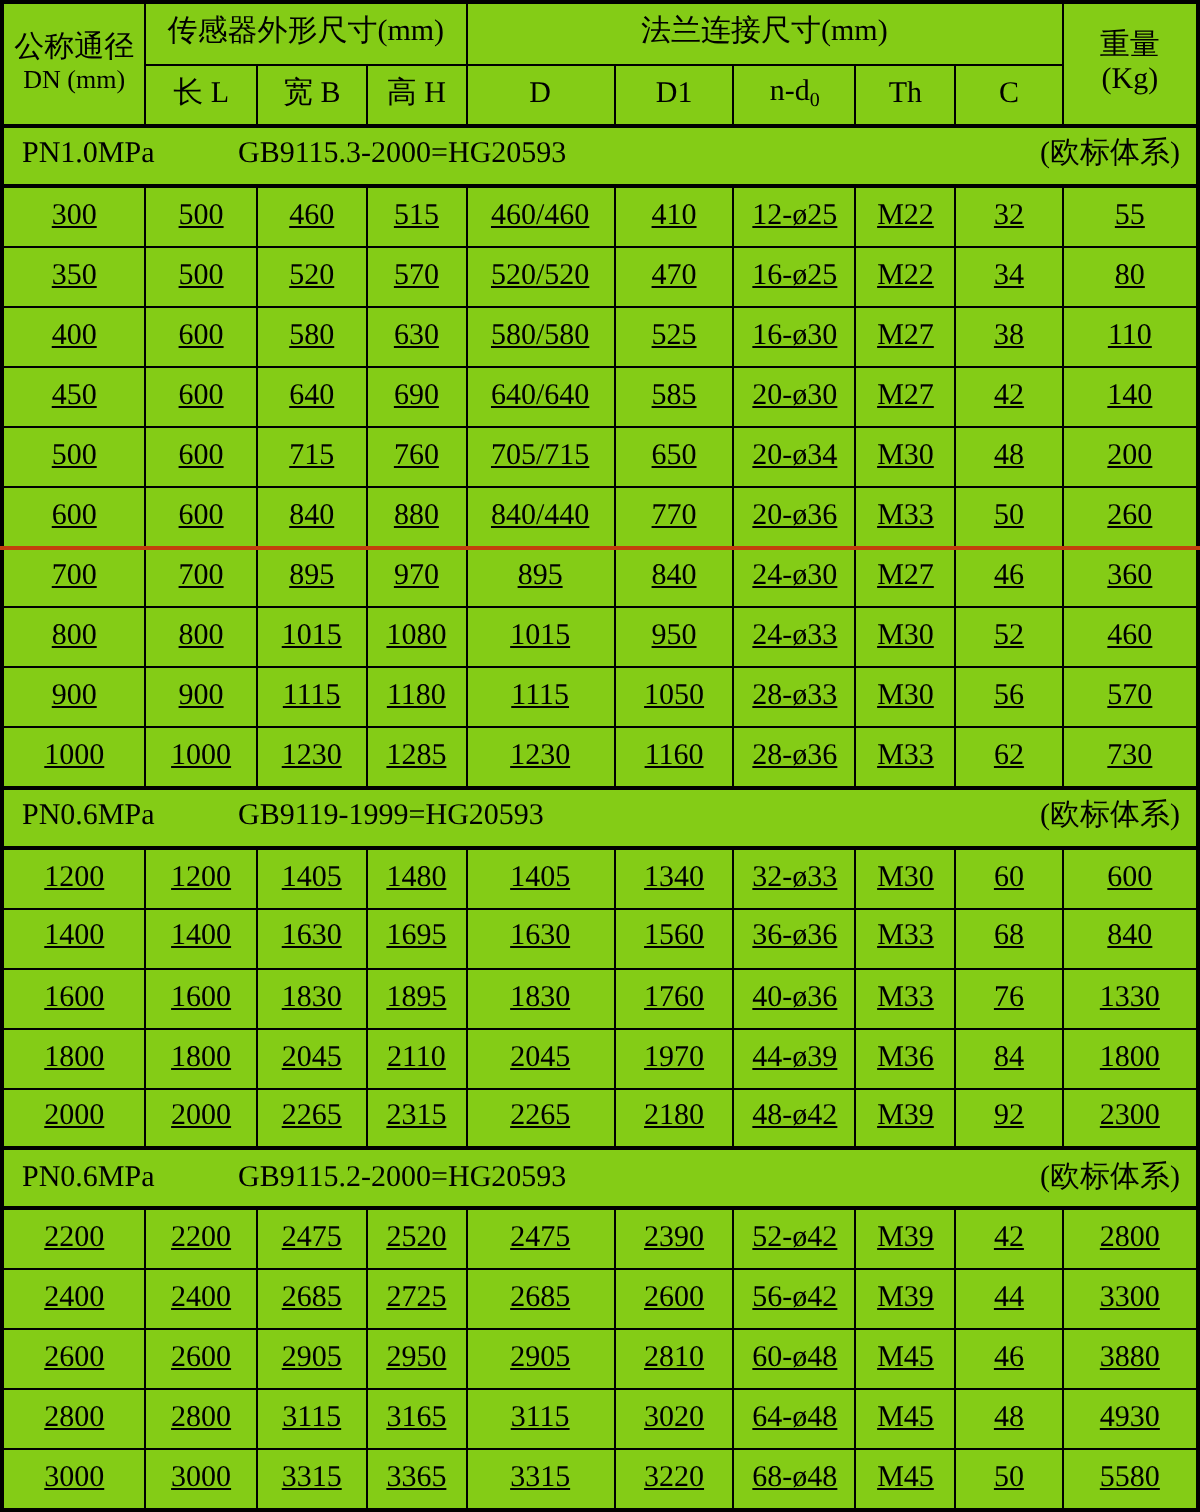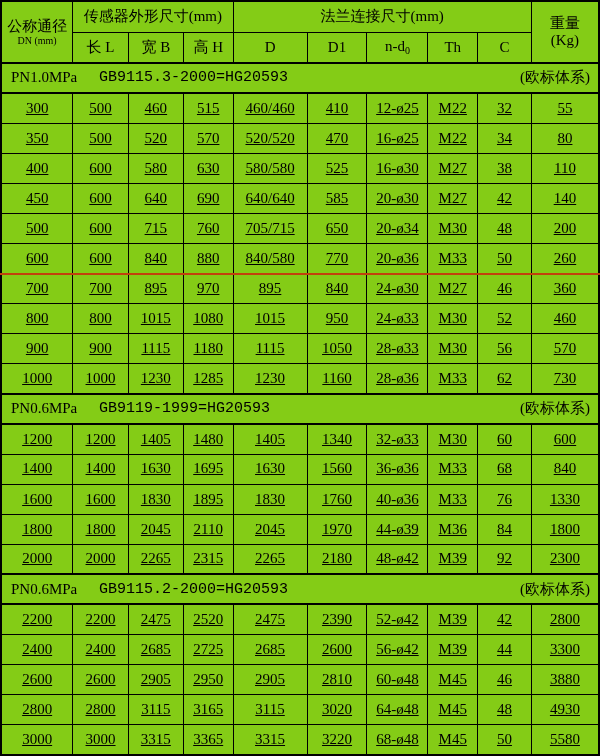--- a/index.html
+++ b/index.html
@@ -30,37 +30,38 @@
     line-height: 1.15;
     overflow: hidden;
     white-space: nowrap;
   }
   
   table.spec-table {
     border: 2px solid #000;
   }
   thead tr { height: 31px; }
   thead th { font-size: 14.5px; }
-  thead .sub-label { font-size: 10px; }
+  thead .sub-label { font-size: 13px; }
   thead tr.group-row th { border-bottom: 1px solid #000; }
   thead { border-bottom: 2px solid #000; }
 
   tr.section-row { height: 30px; }
   tr.section-row td {
     border-top: 2px solid #000;
     border-bottom: 2px solid #000;
     text-align: left;
   }
   .section-inner {
     display: flex;
     align-items: center;
     padding: 0 8px 0 9px;
+    gap: 20px;
   }
   .section-pressure { min-width: 88px; text-align: left; }
-  .section-standard { flex: 1; text-align: left; font-family: Liberation Mono, monospace; }
+  .section-standard { flex: 1; text-align: left; }
   .section-note { text-align: right; }
 
   tbody tr.data-row { height: 30px; text-decoration: underline; }
   tbody tr.group-divider td { border-top: 2px solid #c2410c; }
 
   sub { font-size: 10px; vertical-align: -3px; }
   .two-line { display: block; }
 </style>
 </head>
 <body>
@@ -170,21 +171,21 @@
         <td>20-ø34</td>
         <td>M30</td>
         <td>48</td>
         <td>200</td>
       </tr>
       <tr class="data-row">
         <td>600</td>
         <td>600</td>
         <td>840</td>
         <td>880</td>
-        <td>840/580</td>
+        <td>840/440</td>
         <td>770</td>
         <td>20-ø36</td>
         <td>M33</td>
         <td>50</td>
         <td>260</td>
       </tr>
       <tr class="data-row group-divider">
         <td>700</td>
         <td>700</td>
         <td>895</td>

